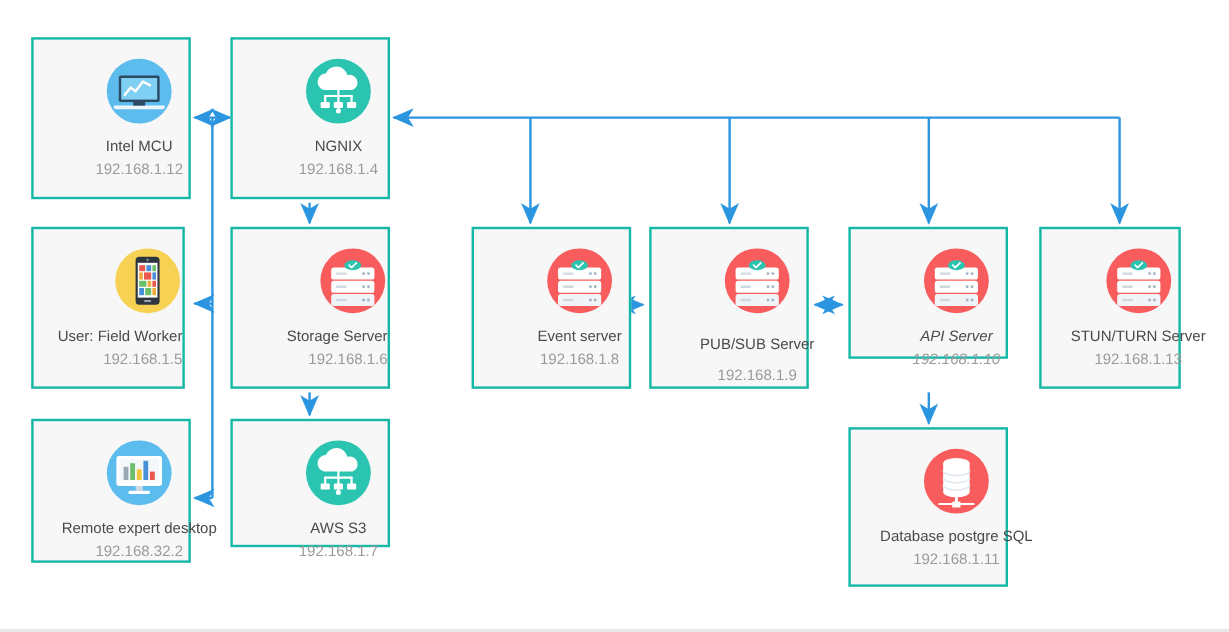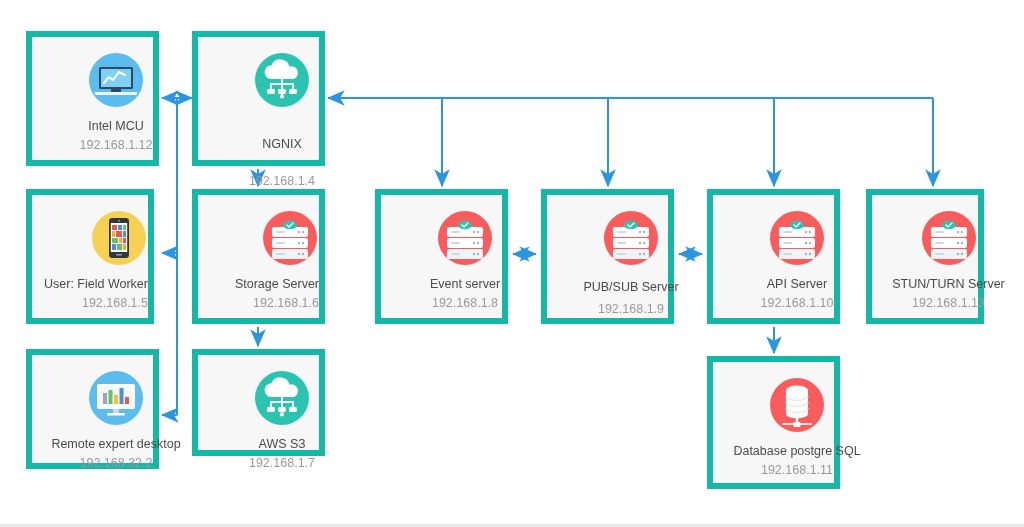--- a/index.html
+++ b/index.html
@@ -16,21 +16,21 @@
   }
   #canvas {
     position: absolute;
     left: 0; top: 0;
     width: 1024px;
     height: 527px;
   }
   .node {
     position: absolute;
     background: #f7f7f7;
-    border: 6px solid #14b8a6;
+    border: 2px solid #14b8a6;
     box-sizing: border-box;
     display: flex;
     flex-direction: column;
     align-items: center;
     justify-content: flex-start;
     z-index: 3;
     padding-left: 47px;
   }
   .node .icon-wrap {
     margin-top: 14px;
@@ -128,21 +128,21 @@
         <rect x="14" y="18" width="30" height="18" fill="#7fd0f2"></rect>
         <polyline points="17,32 22,26 26,29 32,21 38,24" fill="none" stroke="#ffffff" stroke-width="2" stroke-linejoin="round" stroke-linecap="round"></polyline>
         <path d="M8,41 h42 a2,2 0 0 1 -2,3 H10 a2,2 0 0 1 -2,-3 Z" fill="#eef6fb"></path>
         <rect x="24" y="38" width="10" height="3" fill="#2c4a63"></rect>
       </svg>
     </span>
     <span class="label">Intel MCU</span>
     <span class="addr">192.168.1.12</span>
   </div>
 
-  <div class="node" style="left:192px;top:31px;width:133px;height:135px;gap:18px;">
+  <div class="node" style="left:192px;top:31px;width:133px;height:135px;">
     <span class="icon-wrap">
       <svg viewBox="0 0 58 58" width="58" height="58">
         <circle cx="29" cy="29" r="27" fill="#2bc4b0"></circle>
         <path d="M17,28 a7,7 0 0 1 1.5,-13.8 a9.5,9.5 0 0 1 18,1.5 a6.5,6.5 0 0 1 4.2,12.3 Z" fill="#ffffff"></path>
         <g stroke="#ffffff" stroke-width="1.8" fill="none" stroke-linecap="round">
           <path d="M29,28 v5"></path>
           <path d="M18,33 H40"></path>
           <path d="M18,33 v5"></path>
           <path d="M29,33 v5"></path>
           <path d="M40,33 v5"></path>
@@ -211,21 +211,21 @@
           </g>
         </g>
         <ellipse cx="29" cy="16" rx="7" ry="4.2" fill="#2bc4b0"></ellipse>
         <path d="M26,16 l2,2 l4,-4" stroke="#ffffff" stroke-width="1.4" fill="none" stroke-linecap="round" stroke-linejoin="round"></path>
       </svg>
     </span>
     <span class="label">Storage Server</span>
     <span class="addr">192.168.1.6</span>
   </div>
 
-  <div class="node" style="left:375px;top:189px;width:133px;height:135px;">
+  <div class="node" style="left:393px;top:189px;width:133px;height:135px;">
     <span class="icon-wrap">
       <svg viewBox="0 0 58 58" width="58" height="58">
         <circle cx="29" cy="29" r="27" fill="#f85c5c"></circle>
         <rect x="11" y="18" width="36" height="10" rx="2.2" fill="#ffffff"></rect>
         <rect x="11" y="29" width="36" height="10" rx="2.2" fill="#ffffff"></rect>
         <rect x="11" y="40" width="36" height="10" rx="2.2" fill="#f1f4f7"></rect>
         <g fill="#cfd9e2">
           <rect x="15" y="22" width="9" height="2" rx="1"></rect>
           <rect x="15" y="33" width="9" height="2" rx="1"></rect>
           <rect x="15" y="44" width="9" height="2" rx="1"></rect>
@@ -267,21 +267,21 @@
             <circle cx="42" cy="45" r="1.2"></circle>
         </g>
         <ellipse cx="29" cy="16" rx="7" ry="4.2" fill="#2bc4b0"></ellipse>
         <path d="M26,16 l2,2 l4,-4" stroke="#ffffff" stroke-width="1.4" fill="none" stroke-linecap="round" stroke-linejoin="round"></path>
       </svg>
     </span>
     <span class="label">PUB/SUB Server</span>
     <span class="addr">192.168.1.9</span>
   </div>
 
-  <div class="node" style="left:707px;top:189px;width:133px;height:135px;">
+  <div class="node" style="left:707px;top:189px;width:133px;height:110px;font-style:italic;">
     <span class="icon-wrap">
       <svg viewBox="0 0 58 58" width="58" height="58">
         <circle cx="29" cy="29" r="27" fill="#f85c5c"></circle>
         <rect x="11" y="18" width="36" height="10" rx="2.2" fill="#ffffff"></rect>
         <rect x="11" y="29" width="36" height="10" rx="2.2" fill="#ffffff"></rect>
         <rect x="11" y="40" width="36" height="10" rx="2.2" fill="#f1f4f7"></rect>
         <g fill="#cfd9e2">
           <rect x="15" y="22" width="9" height="2" rx="1"></rect>
           <rect x="15" y="33" width="9" height="2" rx="1"></rect>
           <rect x="15" y="44" width="9" height="2" rx="1"></rect>

